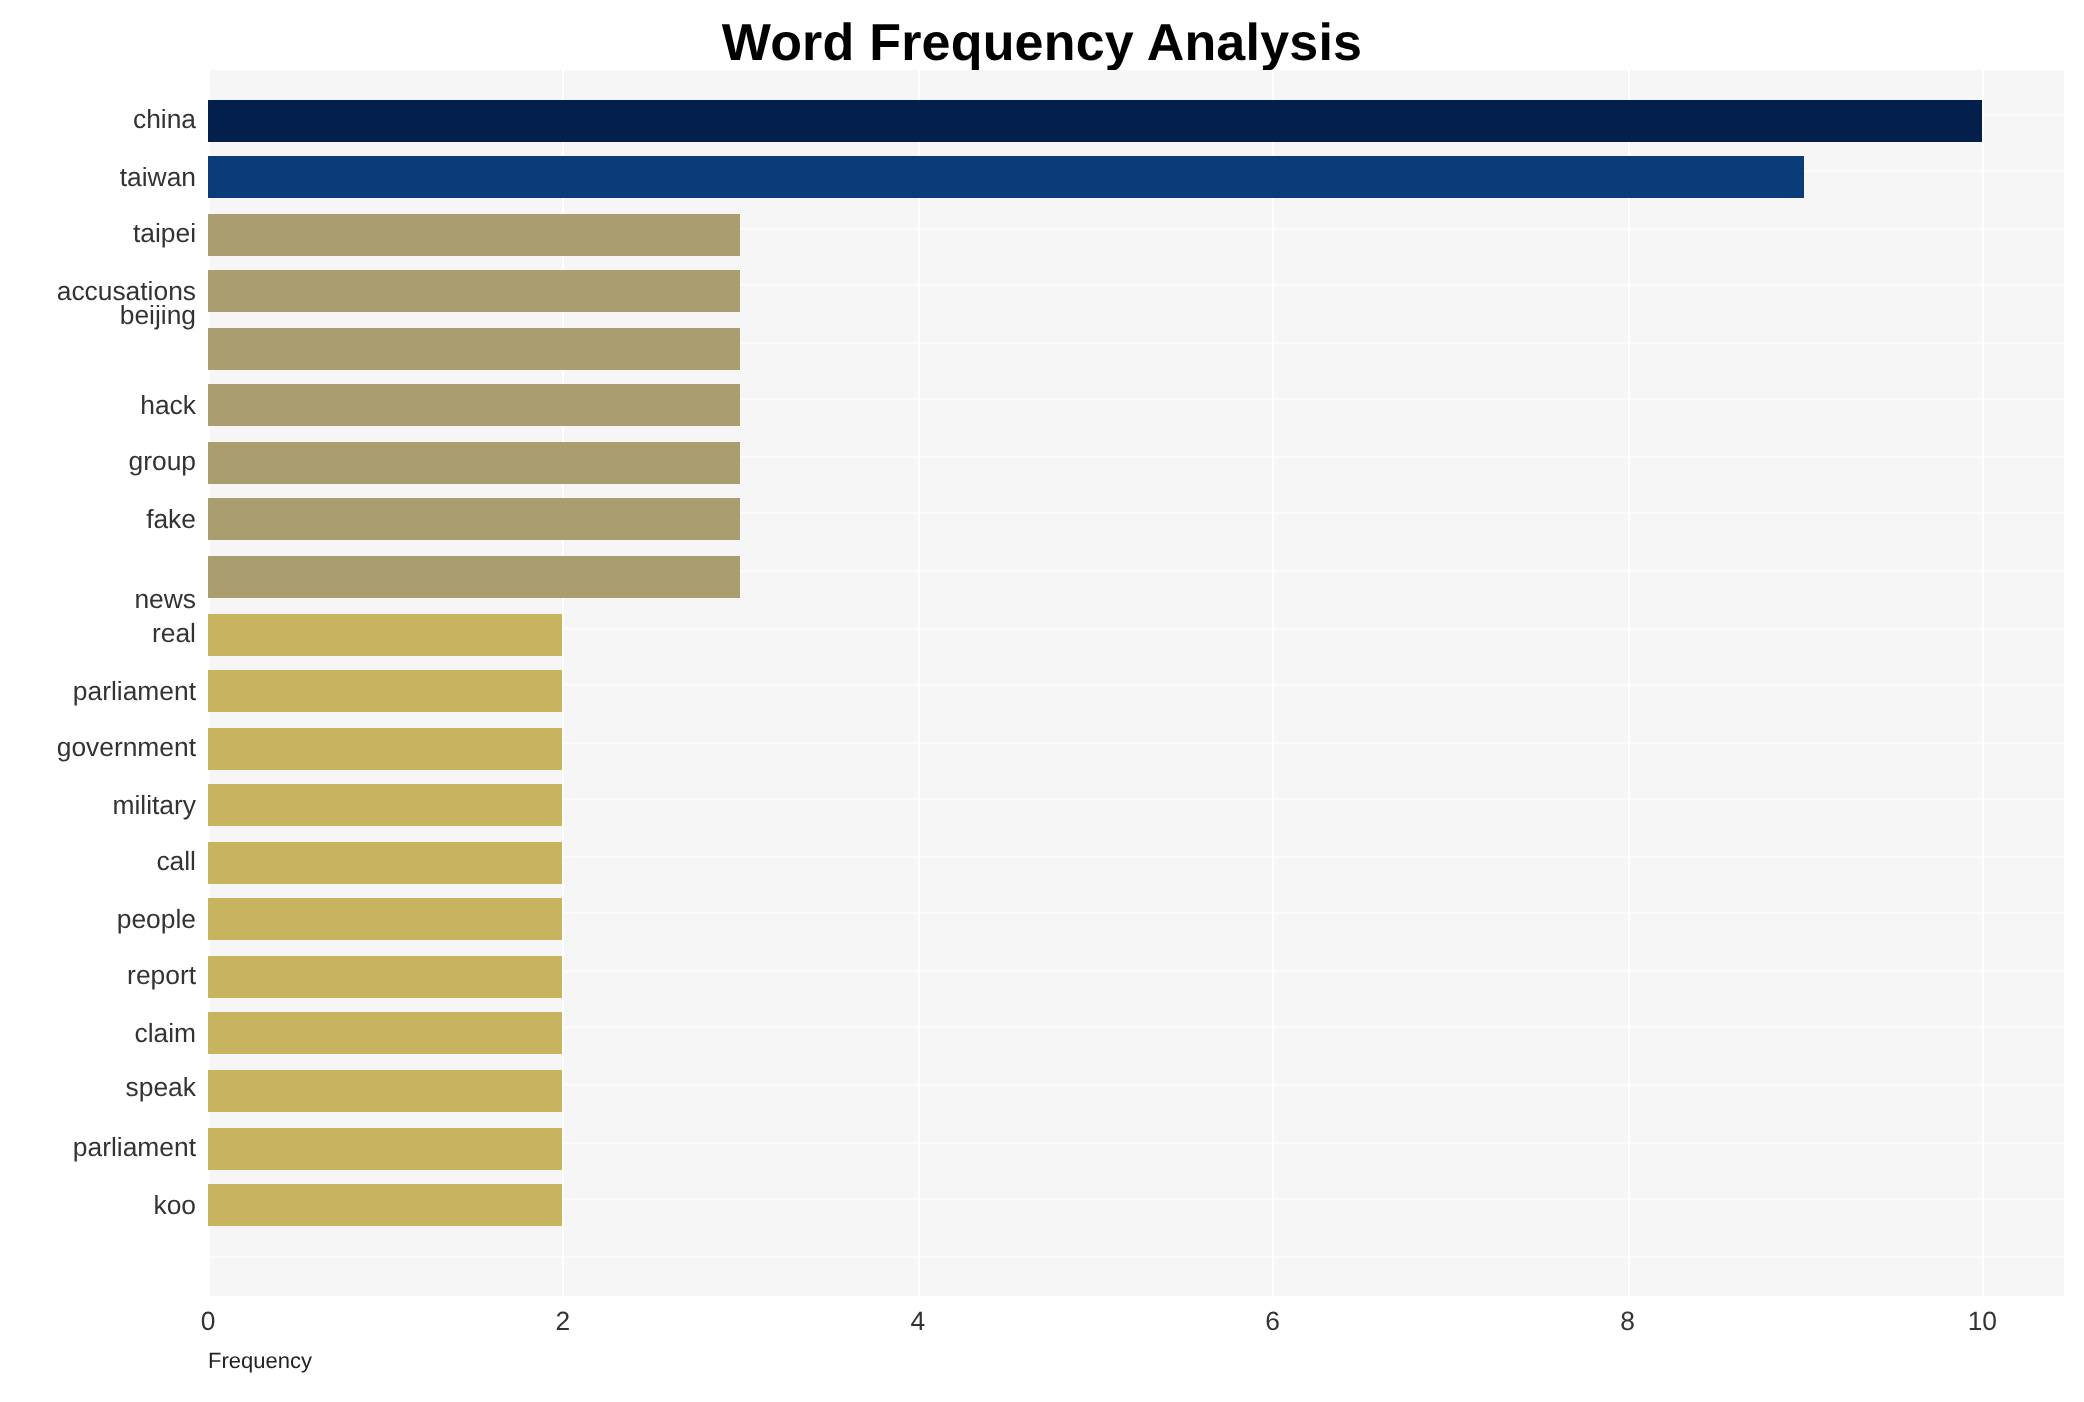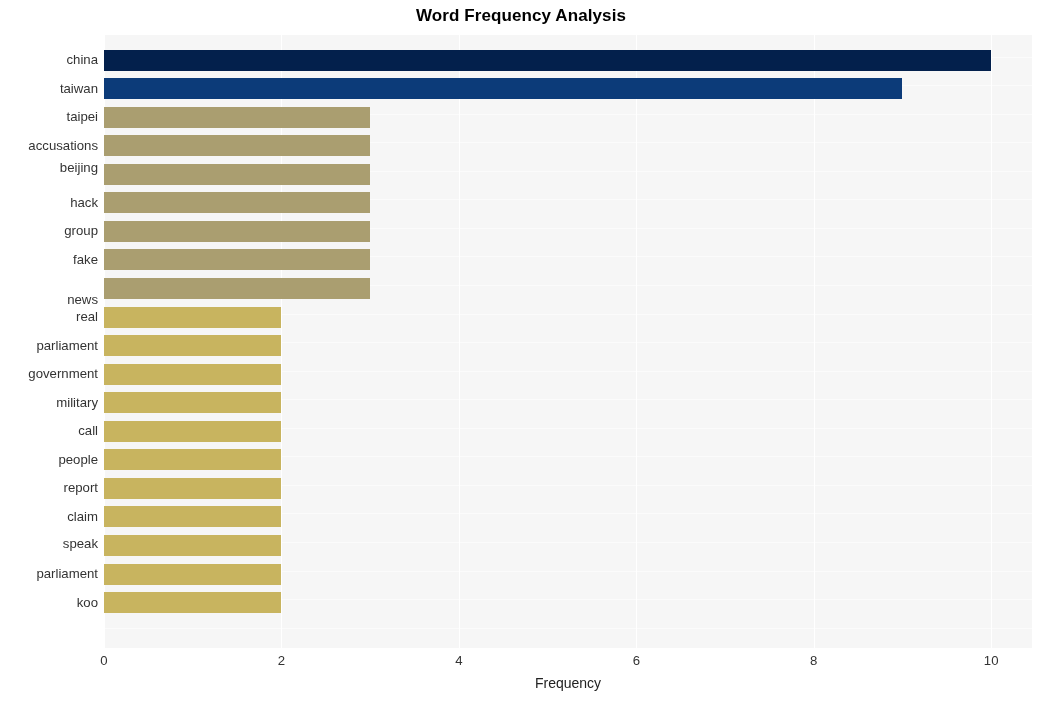--- a/index.html
+++ b/index.html
@@ -23,21 +23,21 @@
     background: #ffffff;
   }
 
   
   .chart-title {
     position: absolute;
     left: 0;
     top: 6px;
     width: 1042px;
     text-align: center;
-    font-size: 17px;
+    font-size: 26px;
     font-weight: bold;
     color: #000000;
     letter-spacing: 0.1px;
   }
 
   
   .plot-area {
     position: absolute;
     left: 104px;
     top: 35px;
@@ -103,22 +103,21 @@
     margin-left: -30px;
     text-align: center;
     font-size: 13.2px;
     color: #333333;
   }
   .xaxis-title {
     position: absolute;
     left: 104px;
     top: 675px;
     width: 928px;
-    text-align: center;
-    font-size: 14px;
+    font-size: 11px;
     color: #222222;
   }
 </style>
 </head>
 <body>
 
 <div id="chart-root">
 
   <div class="chart-title">Word Frequency Analysis</div>
 
@@ -170,21 +169,21 @@
       <div class="bar" style="top: 500px; width: 177.438px; background: rgb(200, 180, 95);"></div>
       <div class="bar" style="top: 528.552px; width: 177.438px; background: rgb(200, 180, 95);"></div>
       <div class="bar" style="top: 557.103px; width: 177.438px; background: rgb(200, 180, 95);"></div>
     </div>
 
   <div id="ylabels">
       <div class="ylabel" style="top: 18.1253px;">china</div>
       <div class="ylabel" style="top: 46.6768px;">taiwan</div>
       <div class="ylabel" style="top: 75.2282px;">taipei</div>
       <div class="ylabel" style="top: 103.78px; margin-left: 16px;">accusations</div>
-      <div class="ylabel" style="top: 126px;">beijing</div>
+      <div class="ylabel" style="top: 116px;">beijing</div>
       <div class="ylabel" style="top: 160.883px;">hack</div>
       <div class="ylabel" style="top: 189.434px;">group</div>
       <div class="ylabel" style="top: 217.986px;">fake</div>
       <div class="ylabel" style="top: 258px;">news</div>
       <div class="ylabel" style="top: 275.088px;">real</div>
       <div class="ylabel" style="top: 303.64px;">parliament</div>
       <div class="ylabel" style="top: 332.191px;">government</div>
       <div class="ylabel" style="top: 360.743px;">military</div>
       <div class="ylabel" style="top: 389.294px;">call</div>
       <div class="ylabel" style="top: 417.846px;">people</div>

